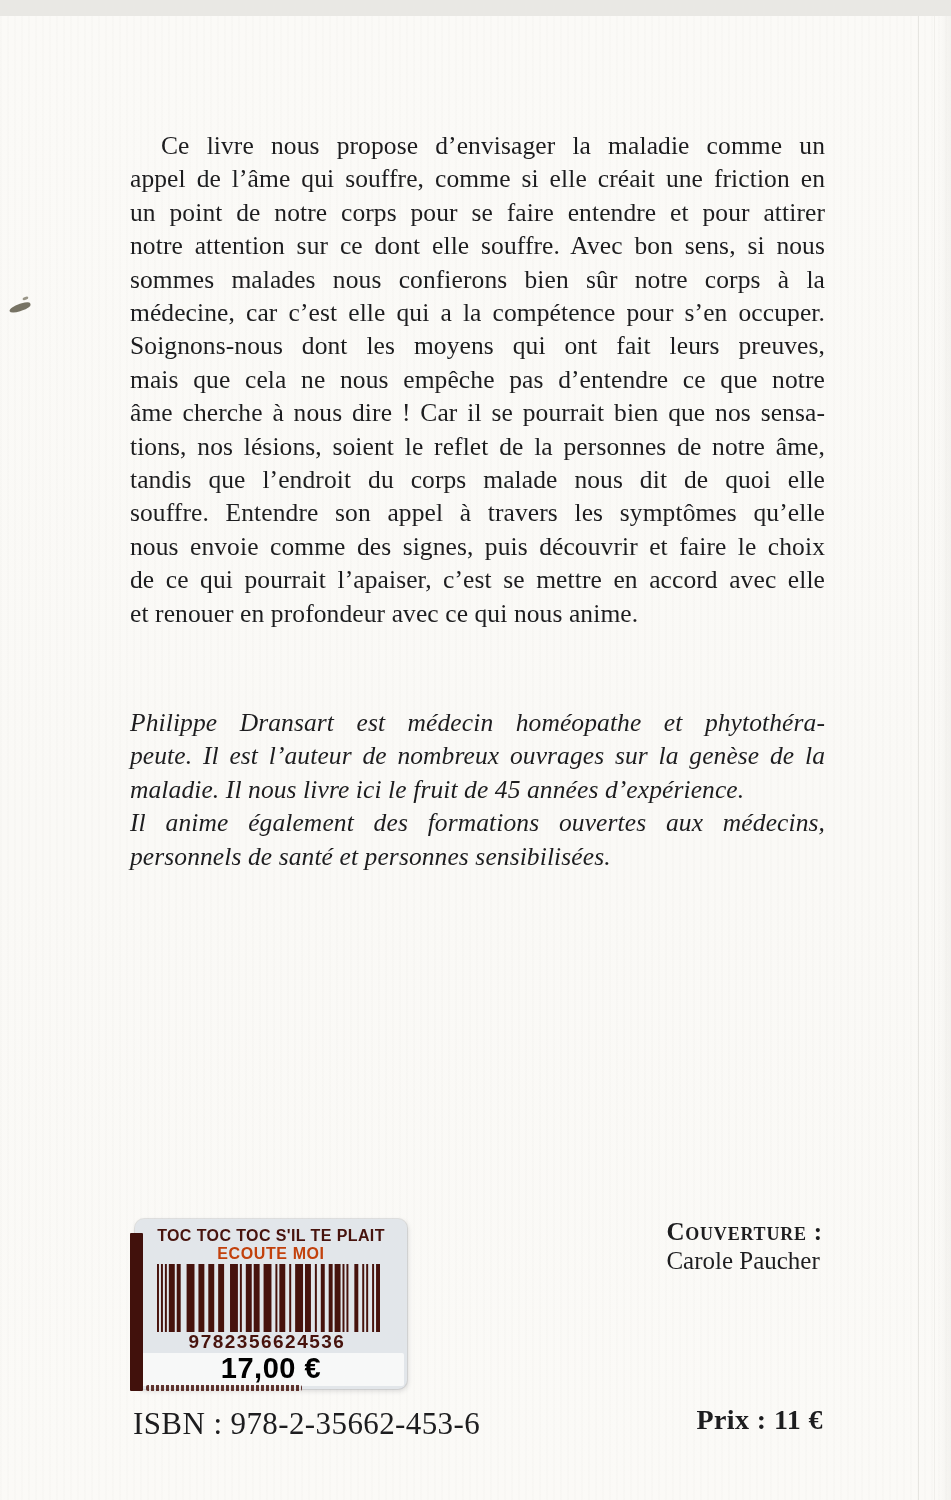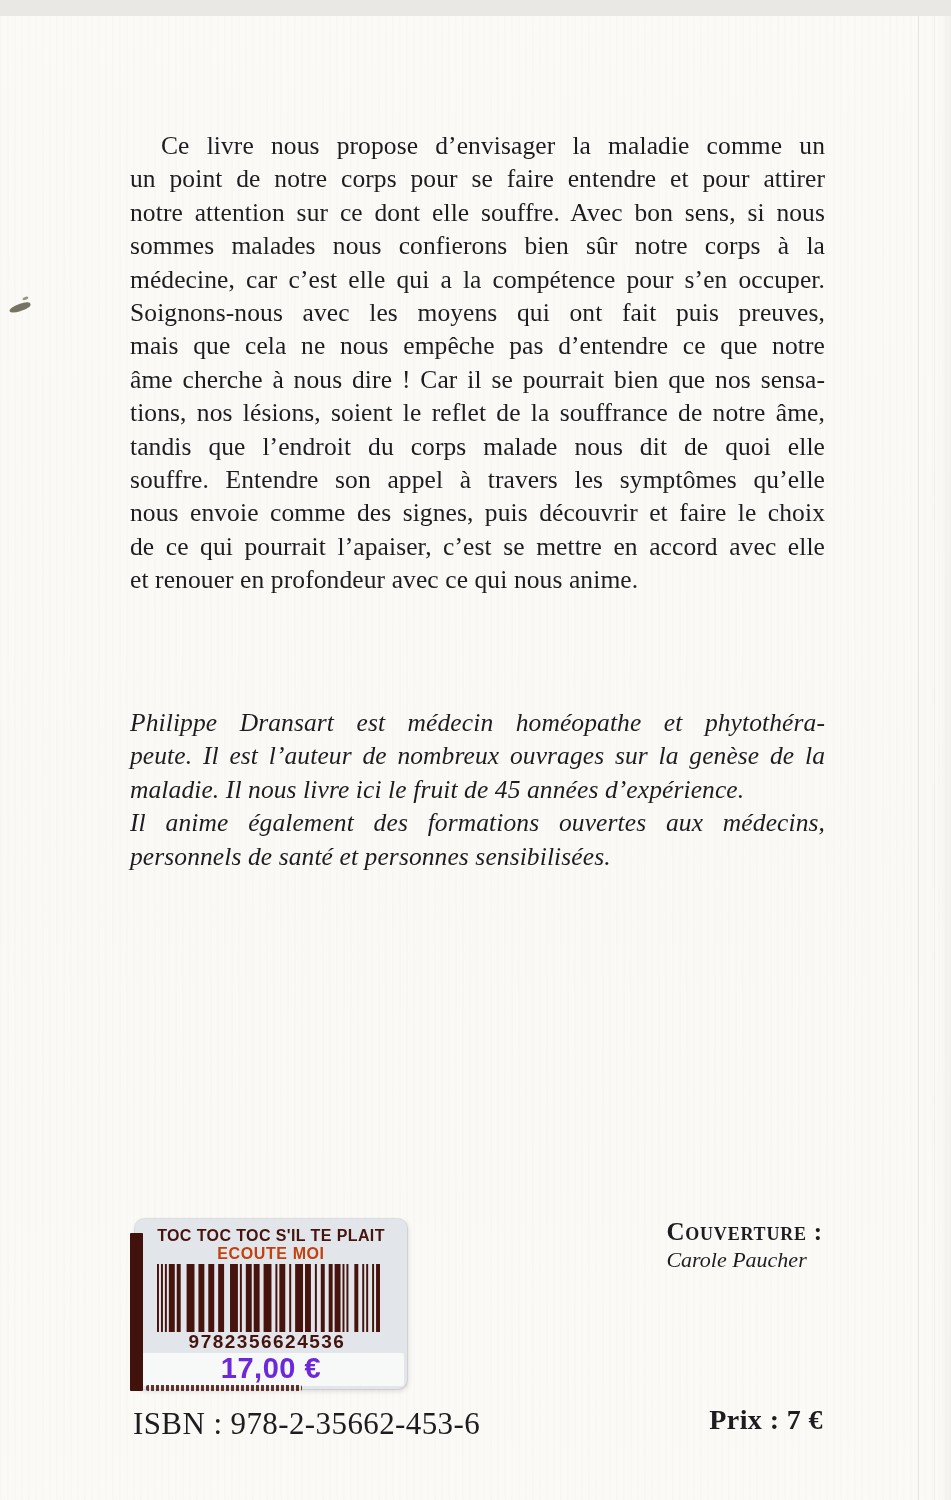--- a/index.html
+++ b/index.html
@@ -69,46 +69,47 @@
     font-weight:bold;font-size:29px;letter-spacing:0.5px;}
   .underbar{position:absolute;left:130px;top:1217px;width:13px;height:158px;
     background:#41110c;z-index:3;border-radius:1px;}
   .understreak{position:absolute;left:146px;top:1369px;width:156px;height:6px;z-index:3;
     background:repeating-linear-gradient(90deg,#47130d 0 3px,rgba(232,228,222,0.4) 3px 5px);
     opacity:.85;border-radius:2px;}
 
   
   .credit{position:absolute;right:128px;top:1202px;text-align:left;}
   .credit .label{font-variant:small-caps;font-weight:bold;font-size:25px;letter-spacing:0.8px;}
-  .credit .name{font-style:italic;font-size:22px;margin-top:1px;}
+  .credit .name{font-size:25px;margin-top:1px;}
 
   
   .isbn{position:absolute;left:133px;top:1390px;font-size:31px;letter-spacing:0.4px;}
   .prix{position:absolute;right:128px;top:1388px;font-size:28px;font-weight:bold;letter-spacing:0.4px;}
 </style>
 </head>
 <body>
 
 <div class="page">
   <div class="texture"></div>
   <div class="edge-line a"></div>
   <div class="edge-line b"></div>
   <div class="edge-shade"></div>
   <div class="smudge"></div>
 
   <div class="synopsis">
     <div class="l j indent">Ce livre nous propose d’envisager la maladie comme un</div>
+    <div class="l j">appel de l’âme qui souffre, comme si elle créait une friction en</div>
     <div class="l j">un point de notre corps pour se faire entendre et pour attirer</div>
     <div class="l j">notre attention sur ce dont elle souffre. Avec bon sens, si nous</div>
     <div class="l j">sommes malades nous confierons bien sûr notre corps à la</div>
     <div class="l j">médecine, car c’est elle qui a la compétence pour s’en occuper.</div>
-    <div class="l j">Soignons-nous avec les moyens qui ont fait puis preuves,</div>
+    <div class="l j">Soignons-nous dont les moyens qui ont fait leurs preuves,</div>
     <div class="l j">mais que cela ne nous empêche pas d’entendre ce que notre</div>
     <div class="l j">âme cherche à nous dire ! Car il se pourrait bien que nos sensa-</div>
-    <div class="l j">tions, nos lésions, soient le reflet de la souffrance de notre âme,</div>
+    <div class="l j">tions, nos lésions, soient le reflet de la personnes de notre âme,</div>
     <div class="l j">tandis que l’endroit du corps malade nous dit de quoi elle</div>
     <div class="l j">souffre. Entendre son appel à travers les symptômes qu’elle</div>
     <div class="l j">nous envoie comme des signes, puis découvrir et faire le choix</div>
     <div class="l j">de ce qui pourrait l’apaiser, c’est se mettre en accord avec elle</div>
     <div class="l n">et renouer en profondeur avec ce qui nous anime.</div>
   </div>
 
   <div class="bio">
     <div class="l j">Philippe Dransart est médecin homéopathe et phytothéra-</div>
     <div class="l j">peute. Il est l’auteur de nombreux ouvrages sur la genèse de la</div>
@@ -147,25 +148,25 @@
         <rect x="185.50" y="0" width="1.97" height="68" fill="#47130d"></rect>
         <rect x="189.45" y="0" width="1.97" height="68" fill="#47130d"></rect>
         <rect x="197.35" y="0" width="3.95" height="68" fill="#47130d"></rect>
         <rect x="205.24" y="0" width="1.97" height="68" fill="#47130d"></rect>
         <rect x="209.19" y="0" width="1.97" height="68" fill="#47130d"></rect>
         <rect x="215.11" y="0" width="1.97" height="68" fill="#47130d"></rect>
         <rect x="219.05" y="0" width="3.95" height="68" fill="#47130d"></rect>
       </svg>
     <div class="digits" style="color: rgb(71, 19, 13);">9782356624536</div>
     <div class="pricestrip"></div>
-    <div class="price" style="color: #6d28d9;">17,00 €</div>
+    <div class="price" style="color: #000000;">17,00 €</div>
   </div>
   <div class="underbar"></div>
   <div class="understreak"></div>
 
   <div class="credit">
     <div class="label">Couverture :</div>
     <div class="name">Carole Paucher</div>
   </div>
 
   <div class="isbn">ISBN : 978-2-35662-453-6</div>
-  <div class="prix">Prix : 7 €</div>
+  <div class="prix">Prix : 11 €</div>
 </div>
 
 </body></html>

